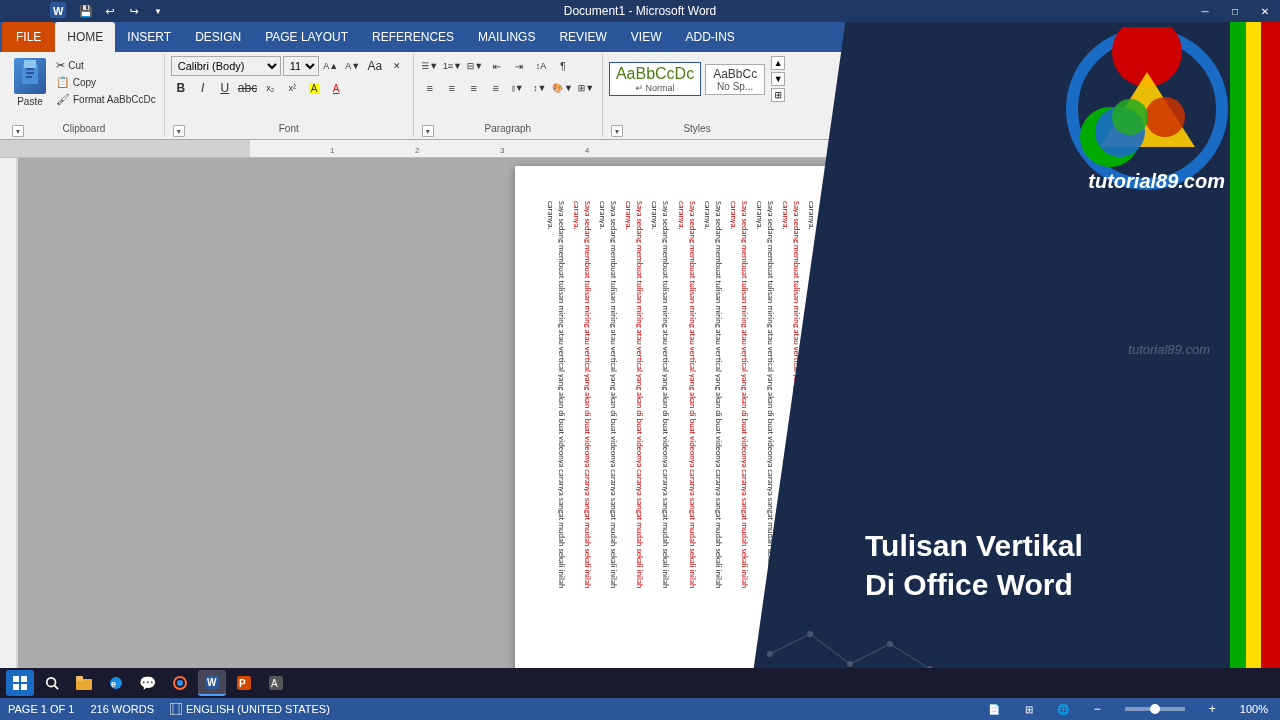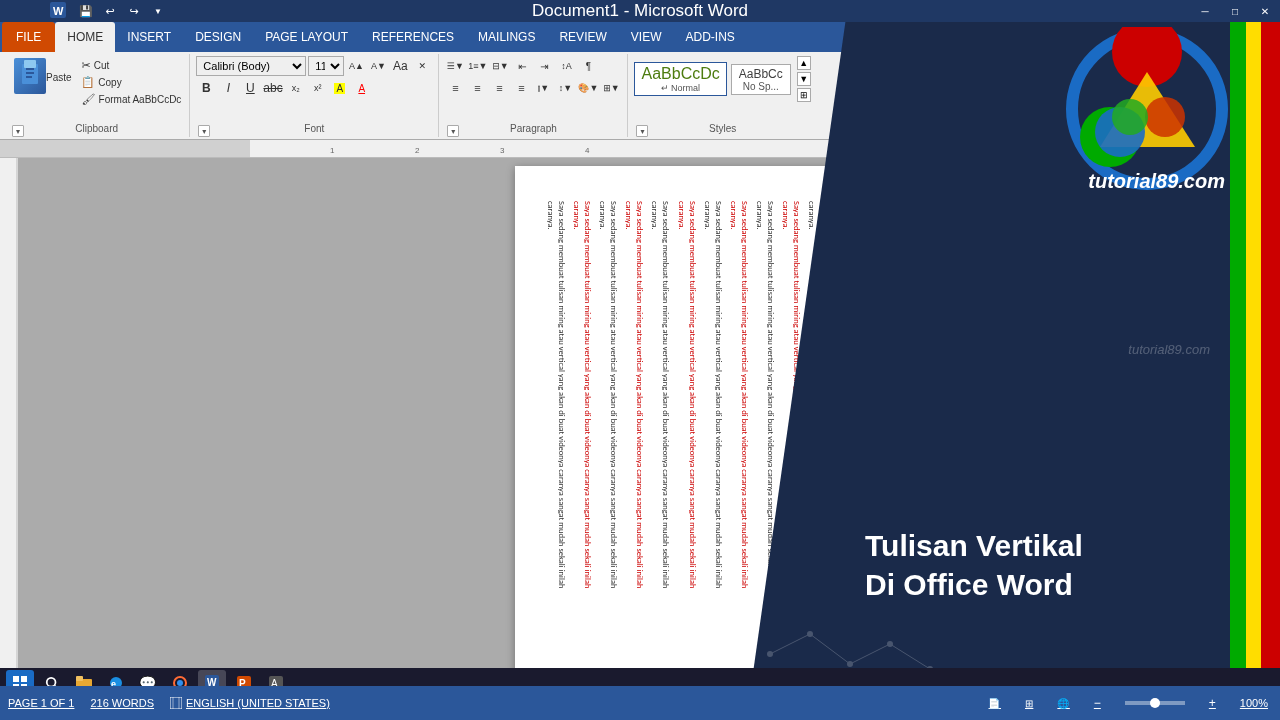--- a/index.html
+++ b/index.html
@@ -106,20 +106,21 @@
     }
 
     
     .clipboard-group {
       display: flex;
       flex-direction: row;
       align-items: flex-start;
     }
     .paste-btn {
       display: flex;
+      flex-direction: column;
       align-items: center;
       cursor: pointer;
       padding: 2px 4px;
       margin-right: 4px;
       font-size: 10px;
       color: #333;
     }
     .paste-btn .icon-paste {
       width: 32px;
       height: 36px;
@@ -274,33 +275,32 @@
       top: 22px;
       right: 0;
       width: 500px;
       height: 698px;
       pointer-events: none;
       overflow: hidden;
     }
 
     
     #statusbar {
-      height: 34px;
+      height: 22px;
       background: #2b579a;
       display: flex;
       align-items: center;
       padding: 0 8px;
       font-size: 11px;
       color: white;
       gap: 16px;
       position: absolute;
       bottom: 0;
       left: 0;
       right: 0;
-      text-decoration: underline;
     }
 
     #taskbar {
       height: 30px;
       background: #1a1a2e;
       display: flex;
       align-items: center;
       padding: 0 6px;
       gap: 4px;
       position: absolute;
@@ -367,21 +367,21 @@
       <svg width="16" height="16" viewBox="0 0 16 16">
           <rect width="16" height="16" fill="#2b579a" rx="2"></rect>
           <text x="3" y="13" font-size="11" fill="white" font-weight="bold">W</text>
         </svg>
     </div>
     <div class="qat-btn">💾</div>
     <div class="qat-btn">↩</div>
     <div class="qat-btn">↪</div>
     <div class="qat-btn" style="font-size:8px;">▼</div>
   </div>
-  <span style="color:white;font-size:17px;">Document1 - Microsoft Word</span>
+  <span style="color:white;font-size:12px;">Document1 - Microsoft Word</span>
   <div id="titlebar-controls">
     <div class="title-btn">─</div>
     <div class="title-btn">□</div>
     <div class="title-btn close">✕</div>
   </div>
 </div>
 
 <div id="ribbon">
   <div id="tab-bar">
     <div class="ribbon-tab file-tab">

